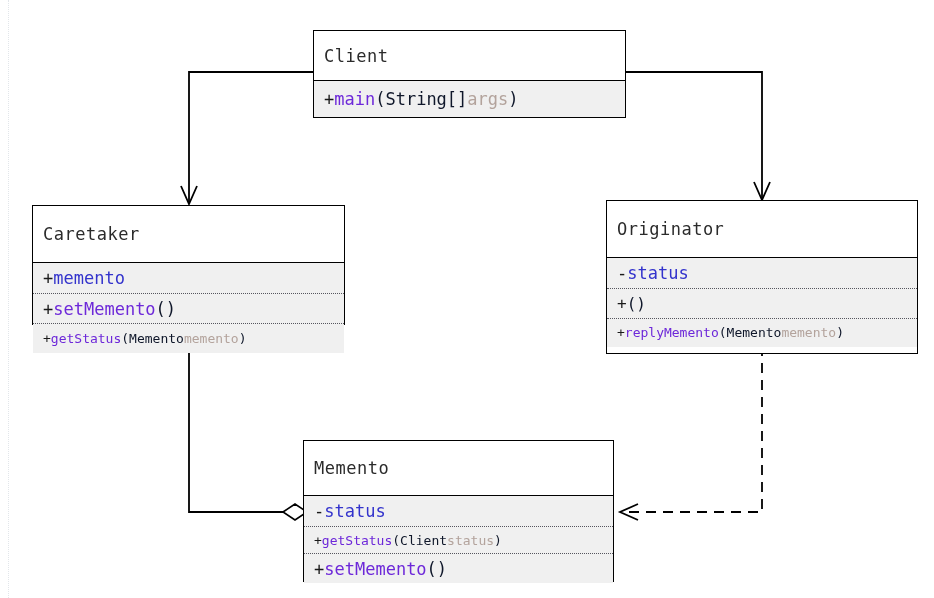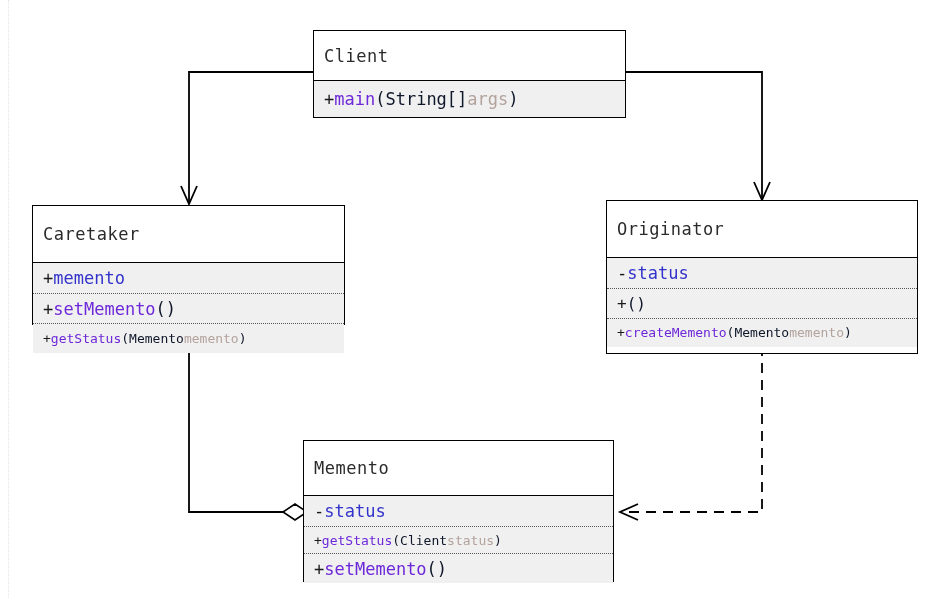--- a/index.html
+++ b/index.html
@@ -164,21 +164,21 @@
       <div class="uml-row fs-lg" style="height:31px;">
         <span class="sym">-</span>
           <span class="name-field">status</span>
       </div>
       <div class="uml-row fs-md" style="height:30px;">
         <span class="sym">+</span>
           <span class="type">()</span>
       </div>
       <div class="uml-row fs-sm" style="height:27px;">
         <span class="sym">+</span>
-          <span class="name-op">createMemento</span>
+          <span class="name-op">replyMemento</span>
           <span class="type">(Memento </span>
           <span class="param">memento</span>
           <span class="type">)</span>
       </div>
     </div>
   </div>
 
   <div class="uml-class" id="class-memento" style="left:303px; top:440px; width:311px; height:142px;">
     <div class="uml-title title-lg" style="height:54px;">Memento</div>
     <div class="uml-compartment" style="height:88px;">

